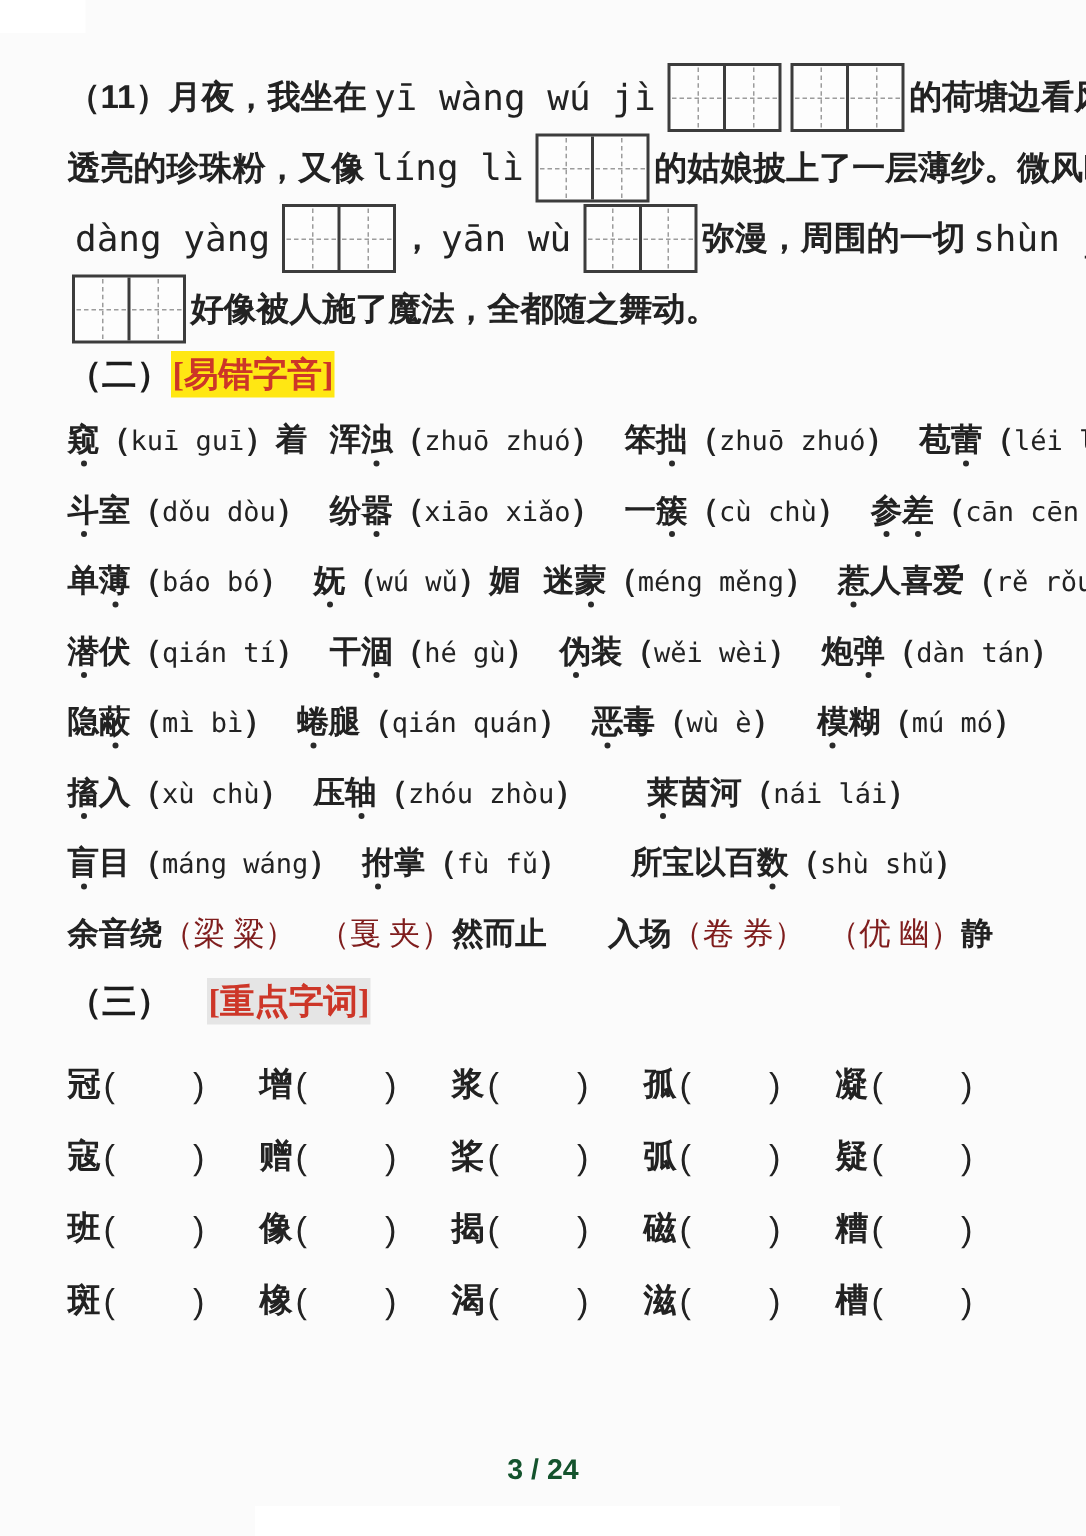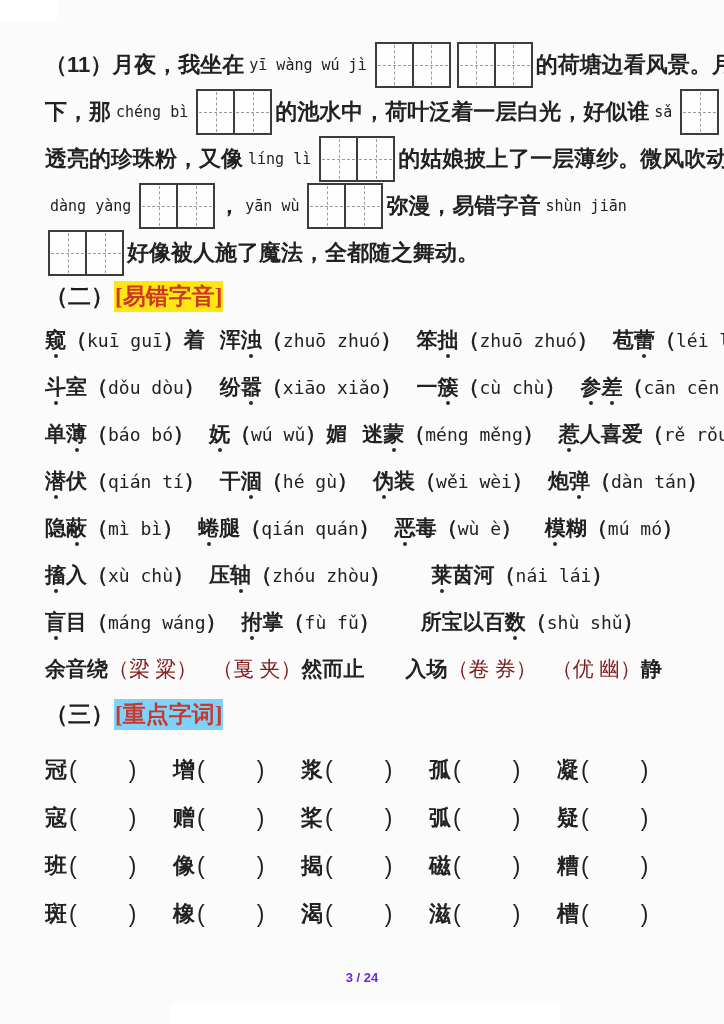--- a/index.html
+++ b/index.html
@@ -6,21 +6,21 @@
   body{
     width:724px;height:1024px;background:#fbfbfb;overflow:hidden;
     font-family:"Liberation Sans","DejaVu Sans",sans-serif;color:#222;
   }
   .page{position:relative;width:724px;height:1024px;background:#fbfbfb;}
   .content{padding:41px 26px 0 45px;}
 
   
   .pline{height:47px;display:flex;align-items:center;white-space:nowrap;
          font-size:22px;font-weight:600;letter-spacing:0;}
-  .pin{font-family:"DejaVu Sans Mono","DejaVu Sans",monospace;font-size:15px;
+  .pin{font-family:"DejaVu Sans Mono","DejaVu Sans",monospace;font-size:24px;
        font-weight:500;margin:0 5px;}
   .boxgrp{display:inline-flex;border:2px solid #3c3c3c;margin:0 3px;background:#fdfdfd;}
   .cell{width:35px;height:42px;position:relative;border-right:2px solid #3c3c3c;}
   .cell:last-child{border-right:none;}
   .cell::before{content:"";position:absolute;left:50%;top:1px;bottom:1px;
                 border-left:1px dashed #9c9c9c;}
   .cell::after{content:"";position:absolute;top:50%;left:1px;right:1px;
                border-top:1px dashed #9c9c9c;}
 
   
@@ -43,21 +43,21 @@
                 bottom:-4px;width:4px;height:4px;border-radius:50%;background:#2a2a2a;}
 
   
   .t3{margin-top:10px;}
   .t3row{height:48px;display:flex;align-items:center;font-size:22px;font-weight:600;}
   .t3cell{width:128px;display:flex;align-items:center;}
   .t3par{font-weight:500;font-size:23px;margin-left:2px;}
   .t3blank{display:inline-block;width:50px;}
 
   .footer{position:absolute;top:970px;left:0;right:0;text-align:center;
-          font-size:13px;font-weight:600;color:#6d28d9;}
+          font-size:19px;font-weight:600;color:#14532d;}
 
   .cover-top{position:absolute;left:0;top:0;width:57px;height:22px;background:#ffffff;}
   .cover-bottom{position:absolute;left:170px;top:1004px;width:390px;height:20px;background:#ffffff;}
 </style>
 </head>
 <body>
 
 <div class="page">
   <div class="content">
 
@@ -69,54 +69,41 @@
             <span class="cell"></span>
             <span class="cell"></span>
           </span>
           <span class="boxgrp">
             <span class="cell"></span>
             <span class="cell"></span>
           </span>
           <span>的荷塘边看风景。月光</span>
         </div>
         <div class="pline">
-          <span>下，那</span>
-          <span class="pin">chéng bì</span>
-          <span class="boxgrp">
-            <span class="cell"></span>
-            <span class="cell"></span>
-          </span>
-          <span>的池水中，荷叶泛着一层白光，好似谁</span>
-          <span class="pin">sǎ</span>
-          <span class="boxgrp">
-            <span class="cell"></span>
-          </span>
-        </div>
-        <div class="pline">
           <span>透亮的珍珠粉，又像</span>
           <span class="pin">líng lì</span>
           <span class="boxgrp">
             <span class="cell"></span>
             <span class="cell"></span>
           </span>
           <span>的姑娘披上了一层薄纱。微风吹动，水波</span>
         </div>
         <div class="pline">
           <span class="pin">dàng yàng</span>
           <span class="boxgrp">
             <span class="cell"></span>
             <span class="cell"></span>
           </span>
           <span>，</span>
           <span class="pin">yān wù</span>
           <span class="boxgrp">
             <span class="cell"></span>
             <span class="cell"></span>
           </span>
-          <span>弥漫，易错字音</span>
+          <span>弥漫，周围的一切</span>
           <span class="pin">shùn jiān</span>
         </div>
         <div class="pline">
           <span class="boxgrp">
             <span class="cell"></span>
             <span class="cell"></span>
           </span>
           <span>好像被人施了魔法，全都随之舞动。</span>
         </div>
       </div>
@@ -132,21 +119,21 @@
         <div class="s2row"><span class="item"><span>单</span><span><span class="emdot">薄</span></span><span>（</span><span class="pin2">báo bó</span><span>）</span></span><span class="item"><span><span class="emdot">妩</span></span><span>（</span><span class="pin2">wú wǔ</span><span>）媚</span></span><span class="item"><span>迷</span><span><span class="emdot">蒙</span></span><span>（</span><span class="pin2">méng měng</span><span>）</span></span><span class="item"><span><span class="emdot">惹</span></span><span>人喜爱</span><span>（</span><span class="pin2">rě rǒu</span></span></div>
         <div class="s2row"><span class="item"><span><span class="emdot">潜</span></span><span>伏</span><span>（</span><span class="pin2">qián tí</span><span>）</span></span><span class="item"><span>干</span><span><span class="emdot">涸</span></span><span>（</span><span class="pin2">hé gù</span><span>）</span></span><span class="spacer"></span><span class="item"><span><span class="emdot">伪</span></span><span>装</span><span>（</span><span class="pin2">wěi wèi</span><span>）</span></span><span class="item"><span>炮</span><span><span class="emdot">弹</span></span><span>（</span><span class="pin2">dàn tán</span><span>）</span></span></div>
         <div class="s2row"><span class="item"><span>隐</span><span><span class="emdot">蔽</span></span><span>（</span><span class="pin2">mì bì</span><span>）</span></span><span class="item"><span><span class="emdot">蜷</span></span><span>腿</span><span>（</span><span class="pin2">qián quán</span><span>）</span></span><span class="item"><span><span class="emdot">恶</span></span><span>毒</span><span>（</span><span class="pin2">wù è</span><span>）</span></span><span class="spacer"></span><span class="item"><span><span class="emdot">模</span></span><span>糊</span><span>（</span><span class="pin2">mú mó</span><span>）</span></span></div>
         <div class="s2row"><span class="item"><span><span class="emdot">搐</span></span><span>入</span><span>（</span><span class="pin2">xù chù</span><span>）</span></span><span class="item"><span>压</span><span><span class="emdot">轴</span></span><span>（</span><span class="pin2">zhóu zhòu</span><span>）</span></span><span class="spacer"></span><span class="item"><span><span class="emdot">莱</span></span><span>茵河</span><span>（</span><span class="pin2">nái lái</span><span>）</span></span></div>
         <div class="s2row"><span class="item"><span><span class="emdot">盲</span></span><span>目</span><span>（</span><span class="pin2">máng wáng</span><span>）</span></span><span class="item"><span><span class="emdot">拊</span></span><span>掌</span><span>（</span><span class="pin2">fù fǔ</span><span>）</span></span><span class="spacer"></span><span class="item"><span>所宝以百</span><span><span class="emdot">数</span></span><span>（</span><span class="pin2">shù shǔ</span><span>）</span></span></div>
         <div class="s2row"><span class="item"><span>余音绕</span><span class="gray">（梁 粱）</span></span><span class="item"><span class="gray">（戛 夹）</span><span>然而止</span></span><span class="spacer"></span><span class="item"><span>入场</span><span class="gray">（卷 券）</span></span><span class="item"><span class="gray">（优 幽）</span><span>静</span></span></div>
       </div>
 
     <div class="hdr hdr3">
       <span>（三）</span>
-        <span class="tag" style="background: #7dd3fc; color: rgb(205, 54, 40);">[重点字词]</span>
+        <span class="tag" style="background: #e5e5e5; color: rgb(205, 54, 40); margin-left: 24px;">[重点字词]</span>
     </div>
 
     <div class="t3">
         <div class="t3row">
           <span class="t3cell">
             <span>冠</span>
             <span class="t3par">(</span>
             <span class="t3blank"></span>
             <span class="t3par">)</span>
           </span>

